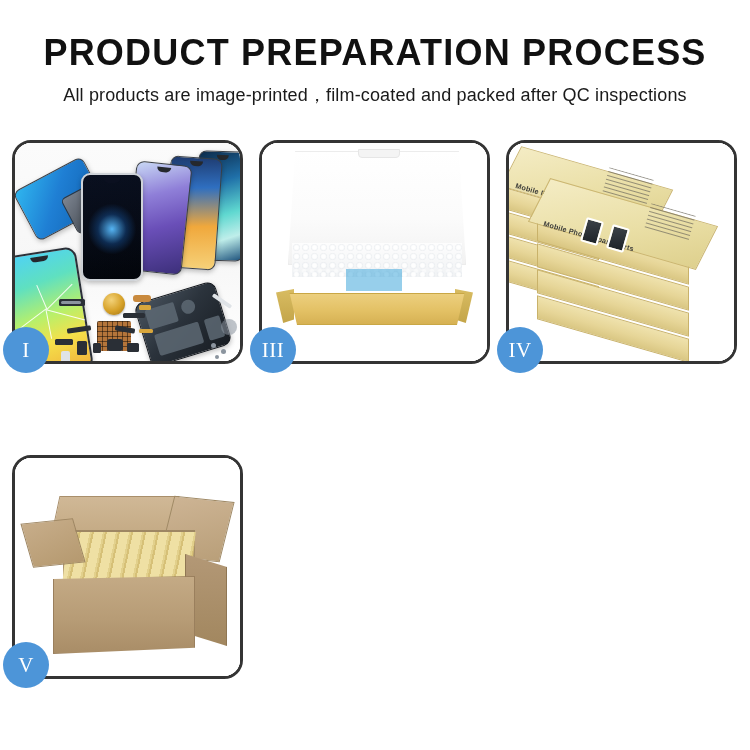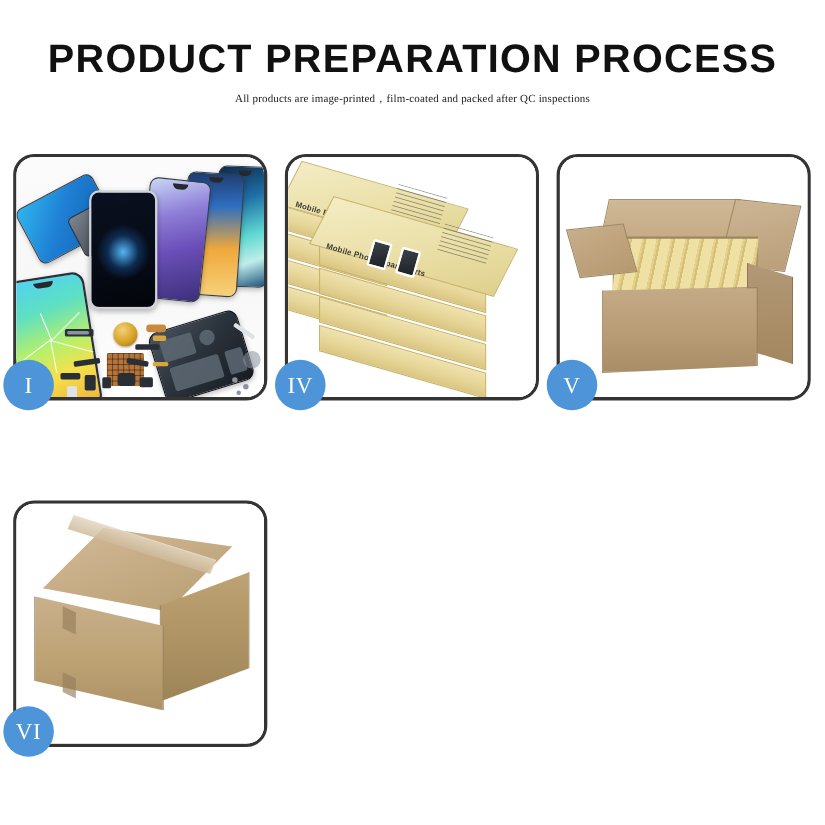--- a/index.html
+++ b/index.html
@@ -27,22 +27,22 @@
     font-size: 36px;
     font-weight: 700;
     letter-spacing: 1.2px;
     color: #111111;
     line-height: 1.05;
     white-space: nowrap;
   }
 
   .subtitle {
     margin-top: 11px;
-    font-family: Liberation Serif, serif;
-    font-size: 10px;
+    font-family: Liberation Sans, sans-serif;
+    font-size: 18px;
     font-weight: 400;
     color: #1a1a1a;
     letter-spacing: 0.15px;
     white-space: nowrap;
   }
 
   
   .grid {
     position: absolute;
     left: 12px;
@@ -456,20 +456,35 @@
           <div class="chip light" style="left:206px;top:176px;width:16px;height:16px;border-radius:50%;opacity:.55;"></div>
           <div class="chip light" style="left:196px;top:200px;width:5px;height:5px;border-radius:50%;"></div>
           <div class="chip light" style="left:206px;top:206px;width:5px;height:5px;border-radius:50%;"></div>
           <div class="chip light" style="left:200px;top:212px;width:4px;height:4px;border-radius:50%;"></div>
         </div>
       </div>
       <div class="badge">I</div>
     </div>
 
 
+    <div class="panel">
+      <div class="panel-inner">
+        <div class="scene-box3">
+          <div class="b3-lid"></div>
+          <div class="b3-lid-tab"></div>
+          <div class="b3-foam"></div>
+          <div class="b3-inner"></div>
+          <div class="b3-inner-blue"></div>
+          <div class="b3-side-l"></div>
+          <div class="b3-side-r"></div>
+          <div class="b3-front"></div>
+        </div>
+      </div>
+      <div class="badge">III</div>
+    </div>
 
     <div class="panel">
       <div class="panel-inner">
         <div class="scene-stack">
 
           <div class="sb" style="left:-2px;top:58px;width:92px;height:22px;transform:skewY(16deg);"></div>
           <div class="sb" style="left:-2px;top:82px;width:92px;height:22px;transform:skewY(16deg);"></div>
           <div class="sb" style="left:-2px;top:106px;width:92px;height:22px;transform:skewY(16deg);"></div>
           <div class="sb" style="left:-2px;top:130px;width:92px;height:22px;transform:skewY(16deg);"></div>
 
@@ -506,29 +521,15 @@
           <div class="c5-inner"></div>
           <div class="c5-goods"></div>
           <div class="c5-flap-left"></div>
           <div class="c5-side"></div>
           <div class="c5-front"></div>
         </div>
       </div>
       <div class="badge">V</div>
     </div>
 
-    <div class="panel">
-      <div class="panel-inner">
-        <div class="scene-sealed">
-          <div class="c6-gloss"></div>
-          <div class="c6-top"></div>
-          <div class="c6-tape"></div>
-          <div class="c6-side"></div>
-          <div class="c6-front"></div>
-          <div class="c6-seam" style="left:42px;top:96px;width:12px;height:20px;transform:skewY(26deg);"></div>
-          <div class="c6-seam" style="left:42px;top:156px;width:12px;height:18px;transform:skewY(26deg);"></div>
-        </div>
-      </div>
-      <div class="badge">VI</div>
-    </div>
 
   </div>
 </div>
 
 </body></html>

